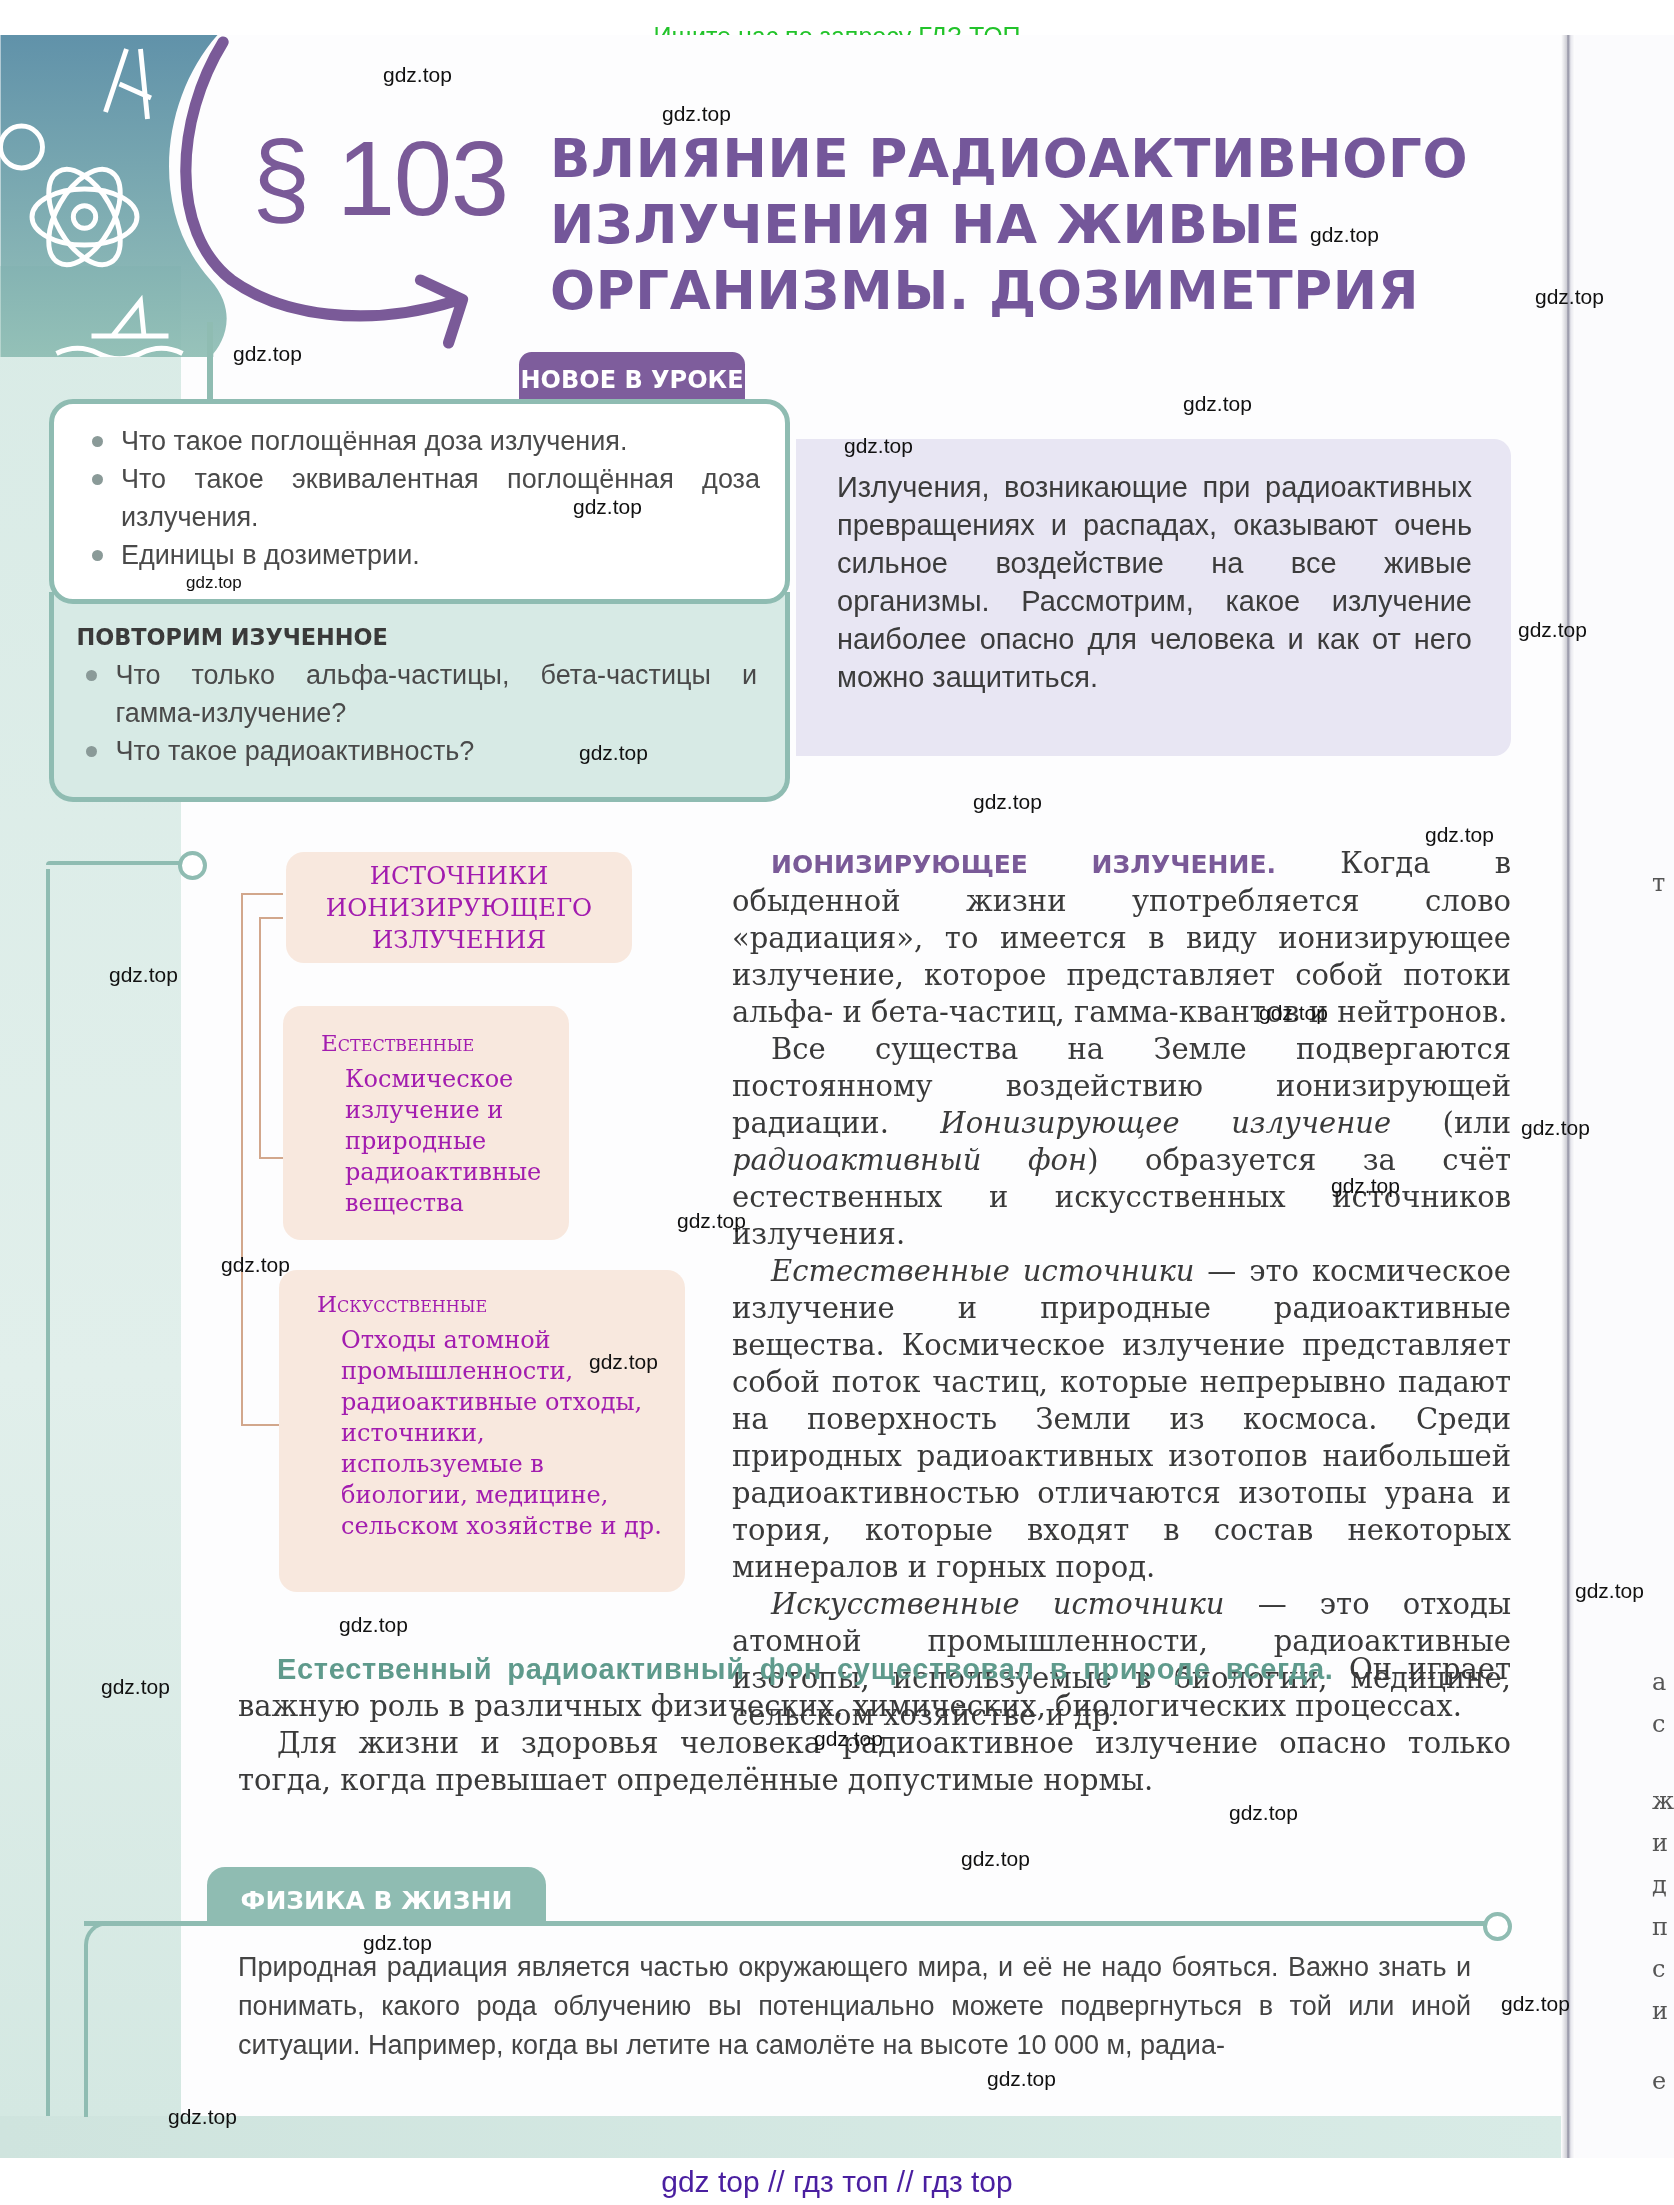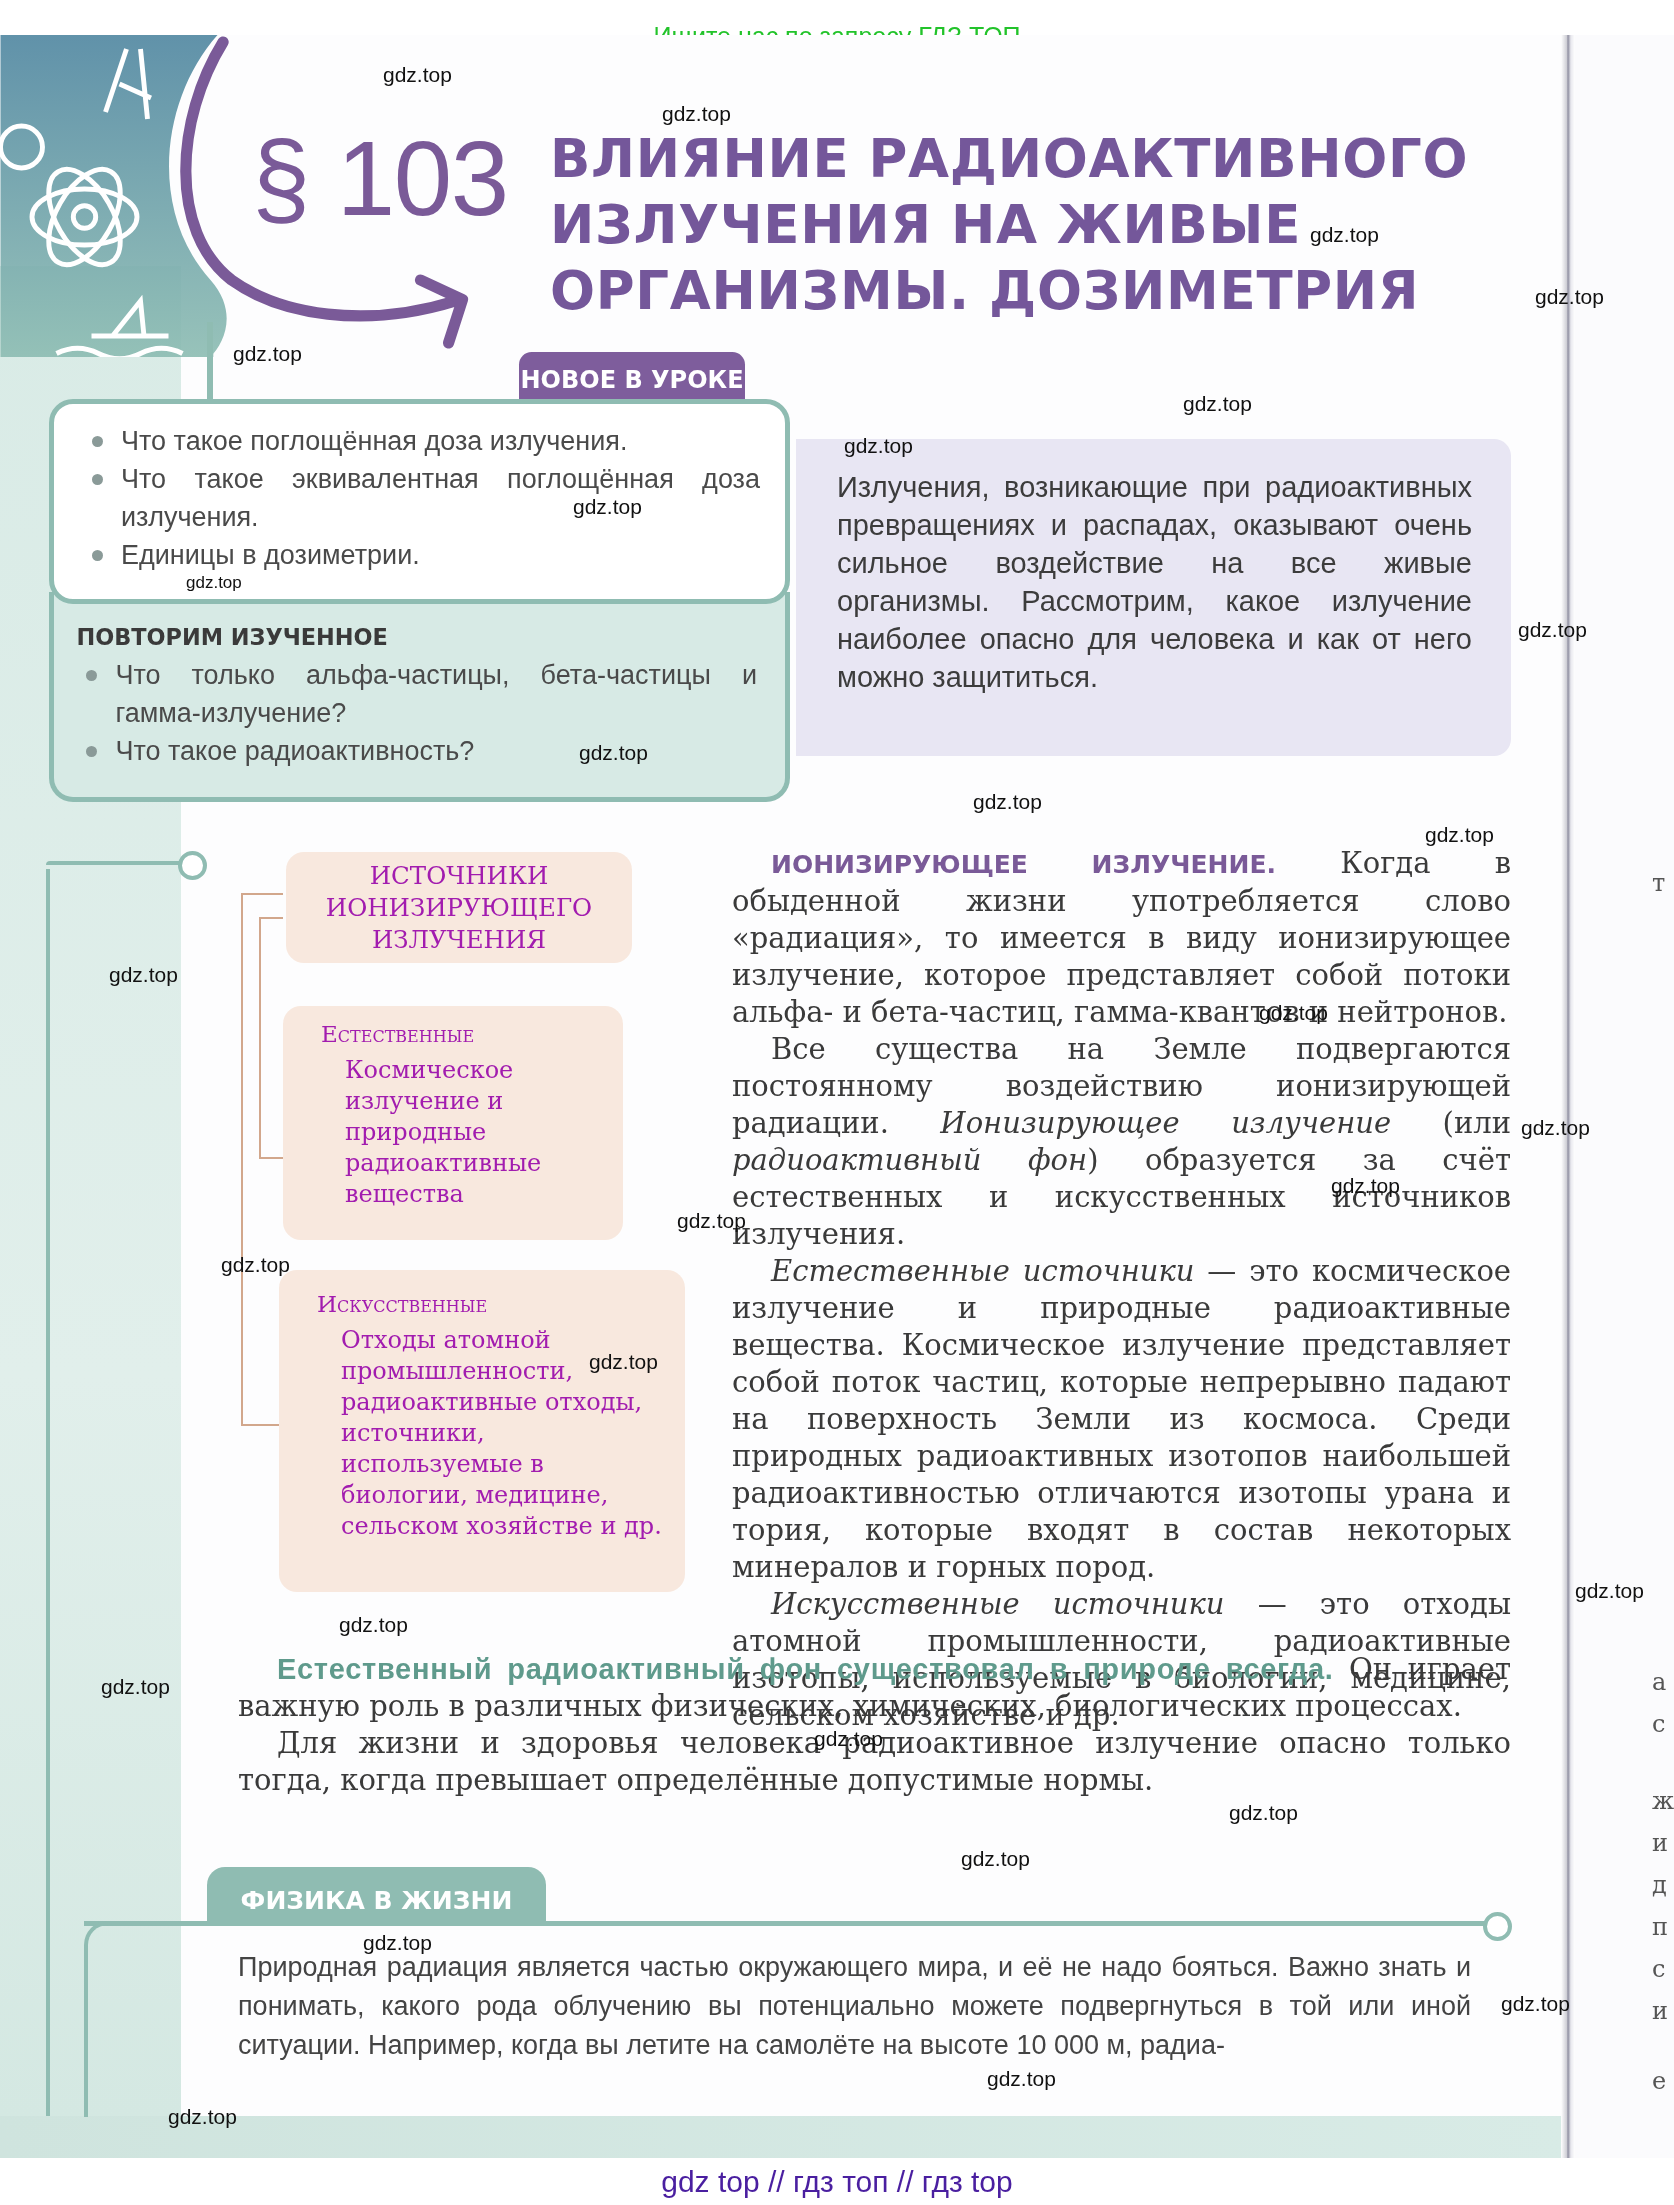--- a/index.html
+++ b/index.html
@@ -30,21 +30,21 @@
   .box-repeat { left:49px; top:592px; width:741px; height:210px; background:#d7eae5; border:5.6px solid #8fbcb2;
                 border-top:none; border-radius:0 0 24px 24px; box-sizing:border-box; }
   .bullets { list-style:none; margin:0; padding:0; }
   .bullets li { position:relative; padding-left:39px; font-size:27px; color:#4a4a4a; line-height:38px; text-align:justify; }
   .bullets li::before { content:""; position:absolute; left:9.8px; top:14px; width:11.2px; height:11.2px; border-radius:50%; background:#8a9a98; }
   .repeat-head { font-weight:bold; font-size:22.4px; color:#3a3a3a; font-family:"DejaVu Sans", sans-serif; }
   .intro { left:796px; top:439px; width:715px; height:317px; background:#e8e6f3; border-radius:0 17px 17px 0; box-sizing:border-box;
            padding:29px 39px 0 41px; font-size:29px; line-height:38px; color:#3c3c3c; text-align:justify; }
   .src-box { background:#f8e8de; border-radius:18px; position:absolute; font-family:"DejaVu Serif", serif; color:#a21caf; }
   .src-head { left:286px; top:852px; width:346px; height:111px; text-align:center; font-size:24.5px; line-height:32px; padding-top:8.4px; box-sizing:border-box; }
-  .src-nat { left:283px; top:1006px; width:340px; height:234px; padding:15px 0 0 38px; box-sizing:border-box; }
+  .src-nat { left:283px; top:1006px; width:286px; height:234px; padding:24px 0 0 38px; box-sizing:border-box; }
   .src-art { left:279px; top:1270px; width:406px; height:322px; padding:21px 0 0 38px; box-sizing:border-box; }
   .src-title { font-size:23px; font-variant:small-caps; margin-bottom:8.4px; }
   .src-body { font-size:24px; line-height:31px; padding-left:24px; }
   .bracket1 { left:241px; top:893px; width:42px; height:533px; border:2.8px solid #d2a78c; border-right:none; box-sizing:border-box; }
   .bracket2 { left:259px; top:917px; width:24px; height:242px; border:2.8px solid #d2a78c; border-right:none; box-sizing:border-box; }
   .maintext { left:732px; top:845px; width:779px; font-size:29px; line-height:37px; color:#3a3a3a; text-align:justify; font-family:"DejaVu Serif", serif; }
   .maintext p { margin:0; }
   .indent { text-indent:39px; }
   .ion-head { color:#7a5a98; font-weight:bold; font-family:"DejaVu Sans", sans-serif; font-size:25px; }
   .wide { left:238px; top:1651px; width:1273px; font-size:29px; line-height:37px; color:#3a3a3a; text-align:justify; font-family:"DejaVu Serif", serif; }

